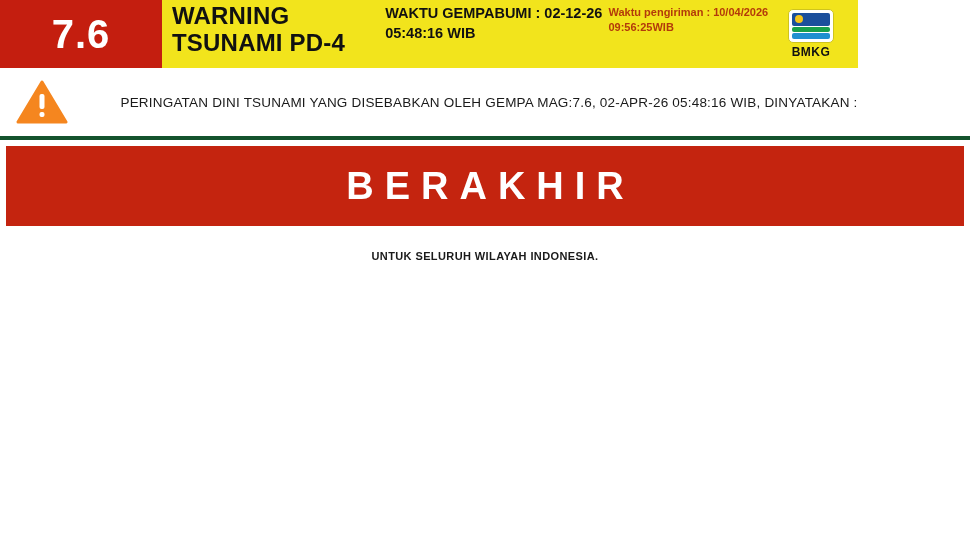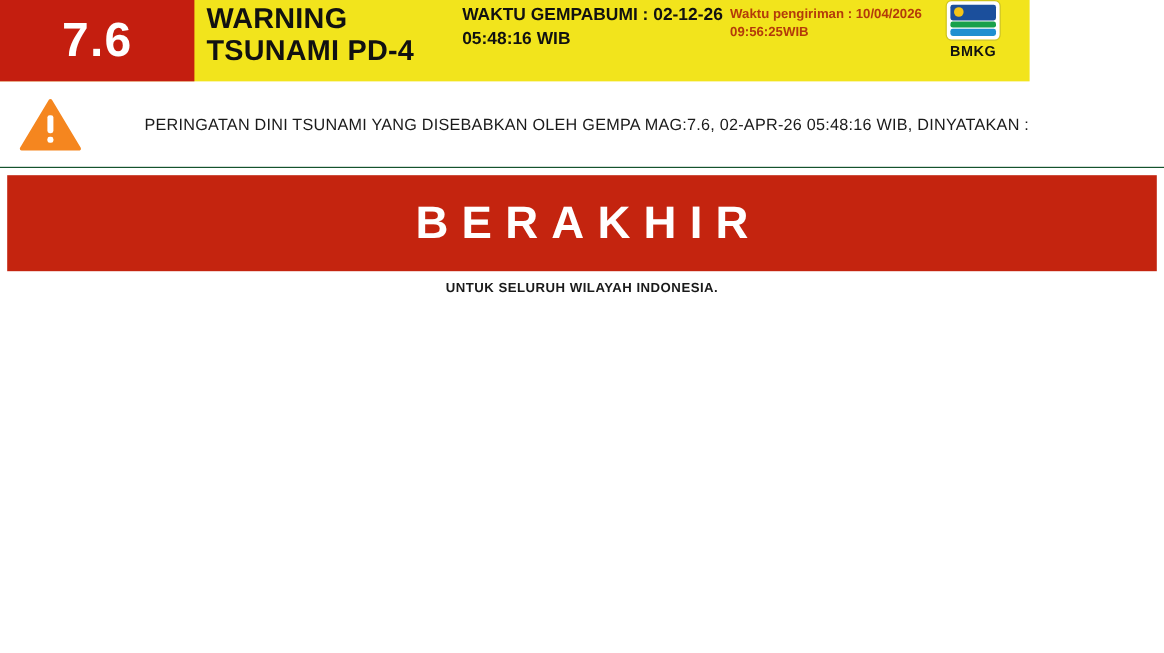--- a/index.html
+++ b/index.html
@@ -65,20 +65,21 @@
     font-weight: bold;
     color: #b33a0a;
     line-height: 1.4;
     margin-top: 2px;
   }
   .logo-block {
     width: 86px;
     display: flex;
     flex-direction: column;
     align-items: center;
+    justify-content: center;
     padding-right: 8px;
   }
   .logo-mark {
     width: 46px;
     height: 34px;
     border-radius: 5px;
     background: #ffffff;
     border: 1px solid #cfc41c;
     position: relative;
     overflow: hidden;
@@ -106,21 +107,21 @@
     margin-top: 2px;
     letter-spacing: 0.5px;
   }
 
   
   .message-row {
     position: relative;
     height: 72px;
     width: 970px;
     background: #ffffff;
-    border-bottom: 1px solid #14532d;
+    border-bottom: 4px solid #14532d;
     display: flex;
     align-items: center;
   }
   .warn-icon {
     width: 52px;
     height: 46px;
     margin-left: 16px;
     position: relative;
     flex: 0 0 auto;
   }
@@ -152,21 +153,21 @@
   }
 
   
   .footer-note {
     width: 970px;
     text-align: center;
     font-size: 11px;
     font-weight: bold;
     color: #1a1a1a;
     letter-spacing: 0.4px;
-    margin-top: 8px;
+    margin-top: 24px;
   }
 
   .blank-area {
     width: 970px;
     height: 290px;
     background: #ffffff;
   }
 </style>
 </head>
 <body>

